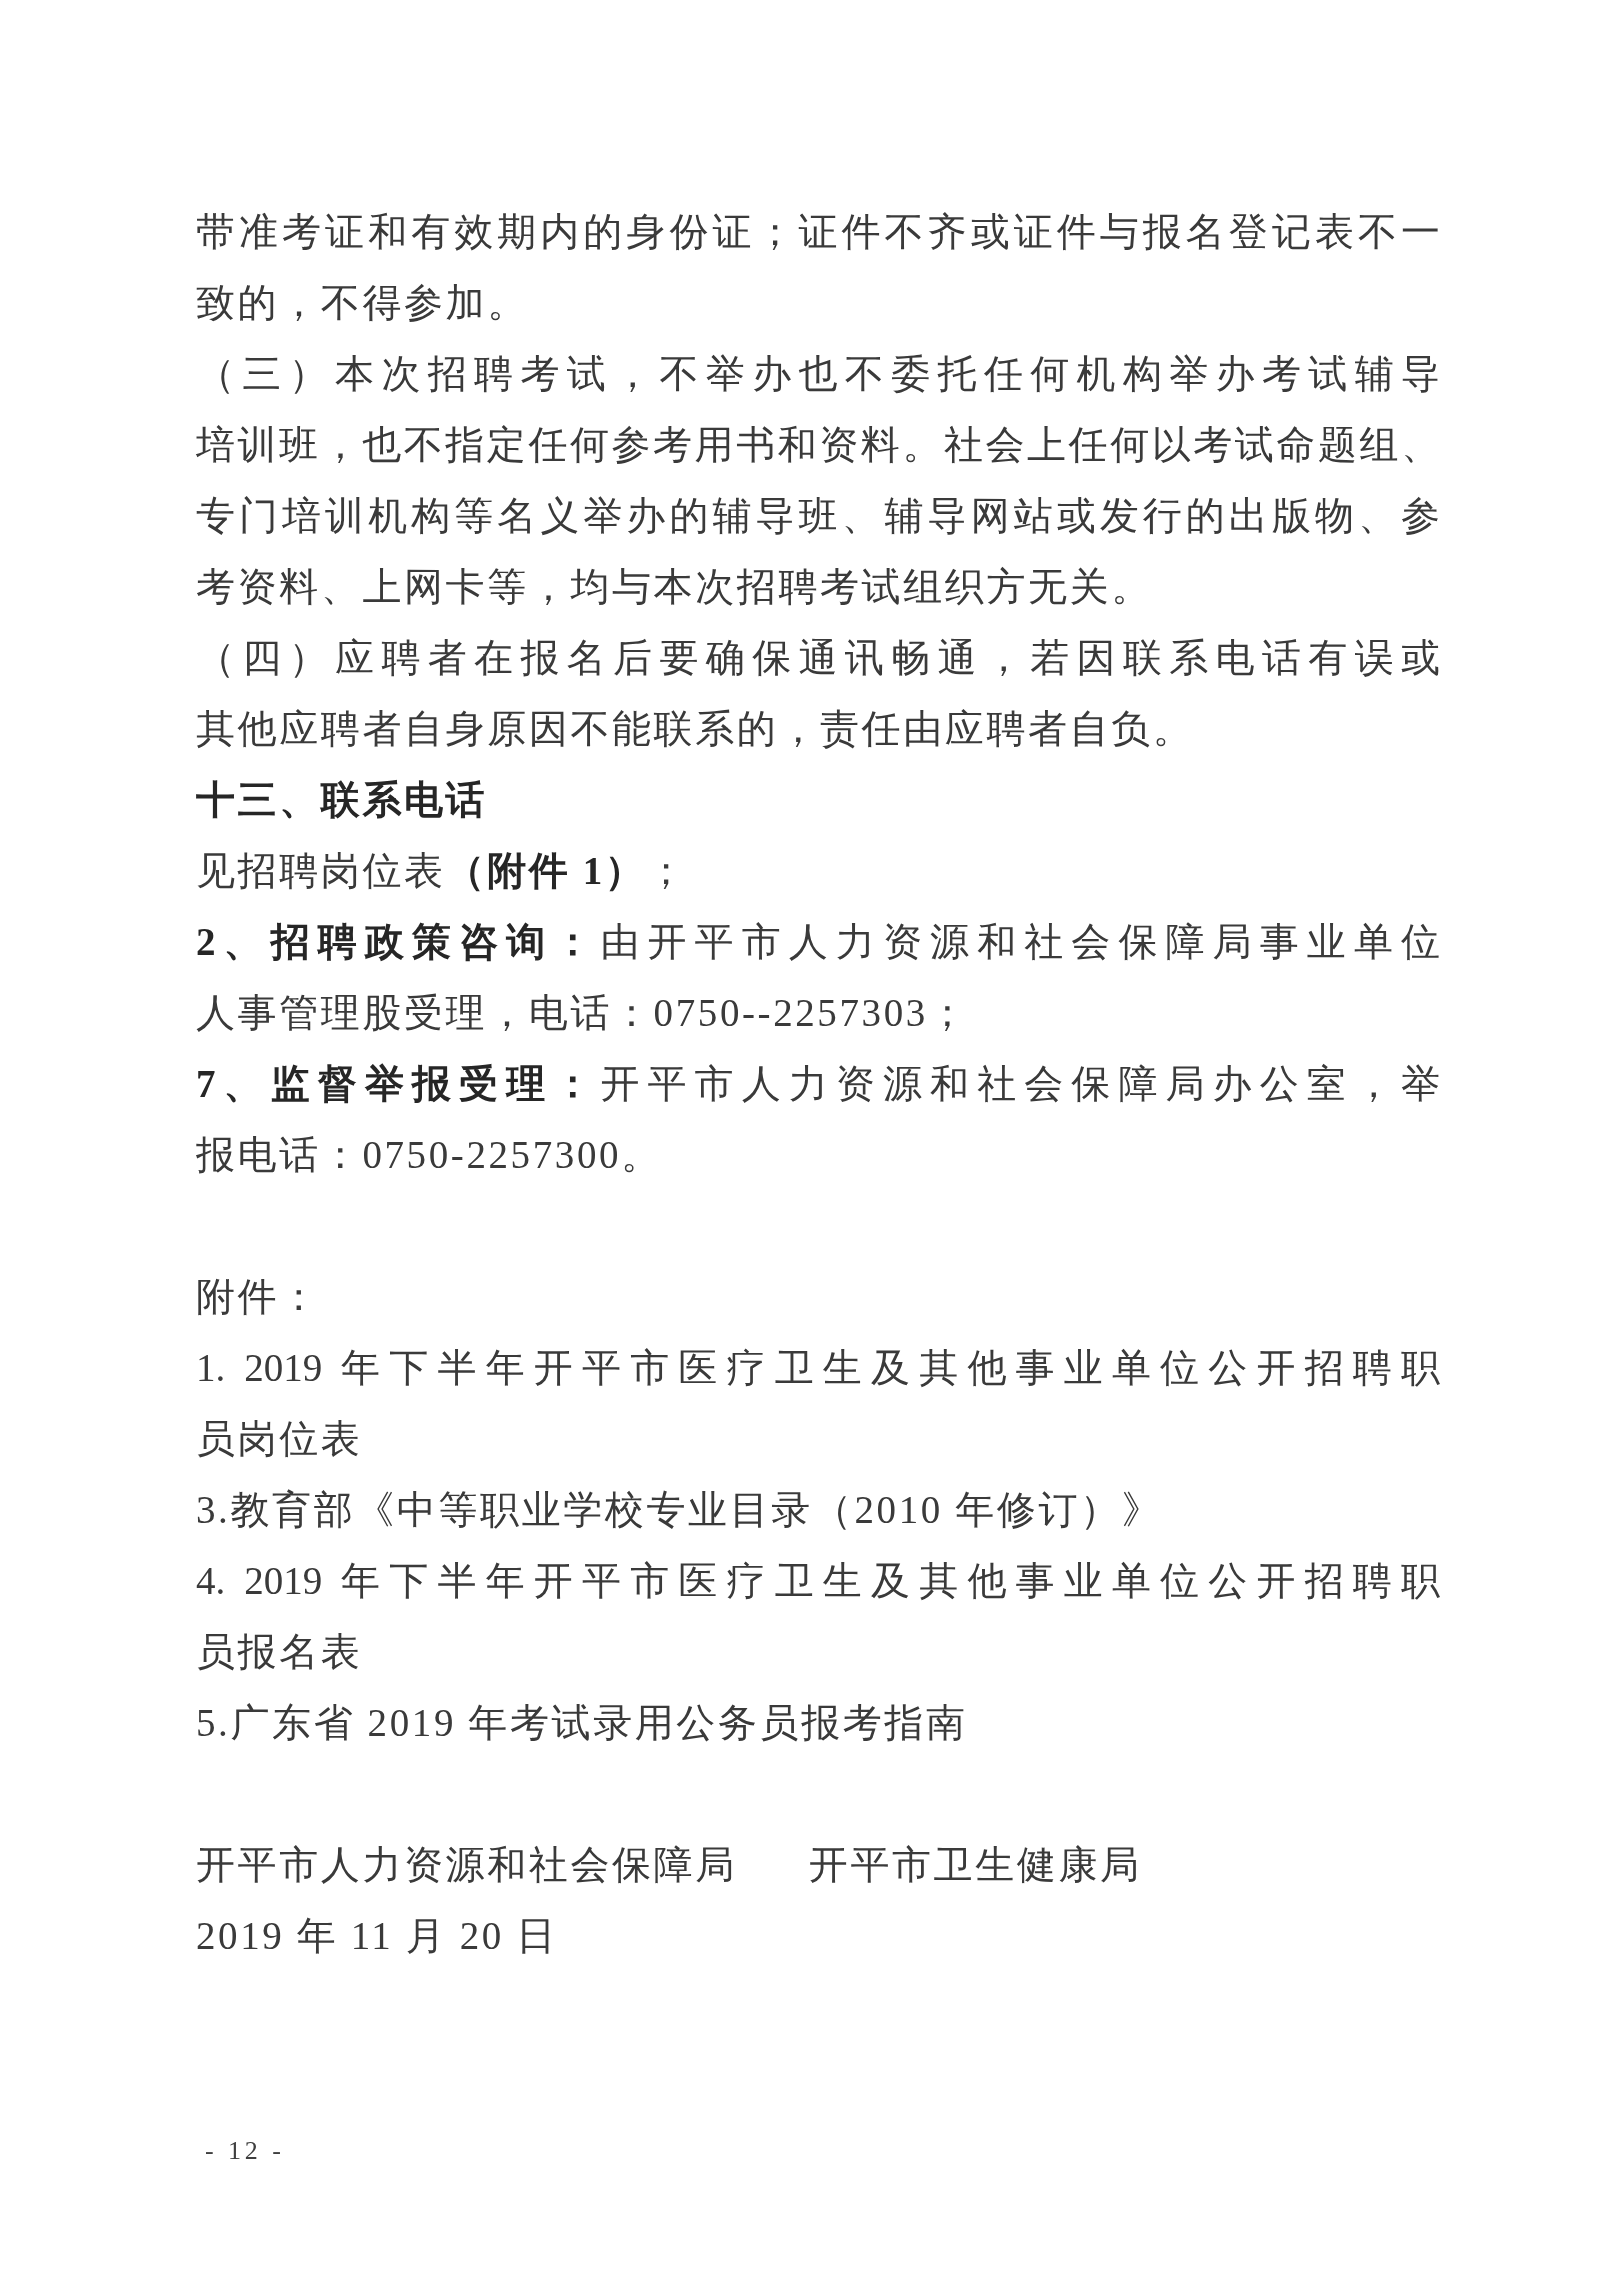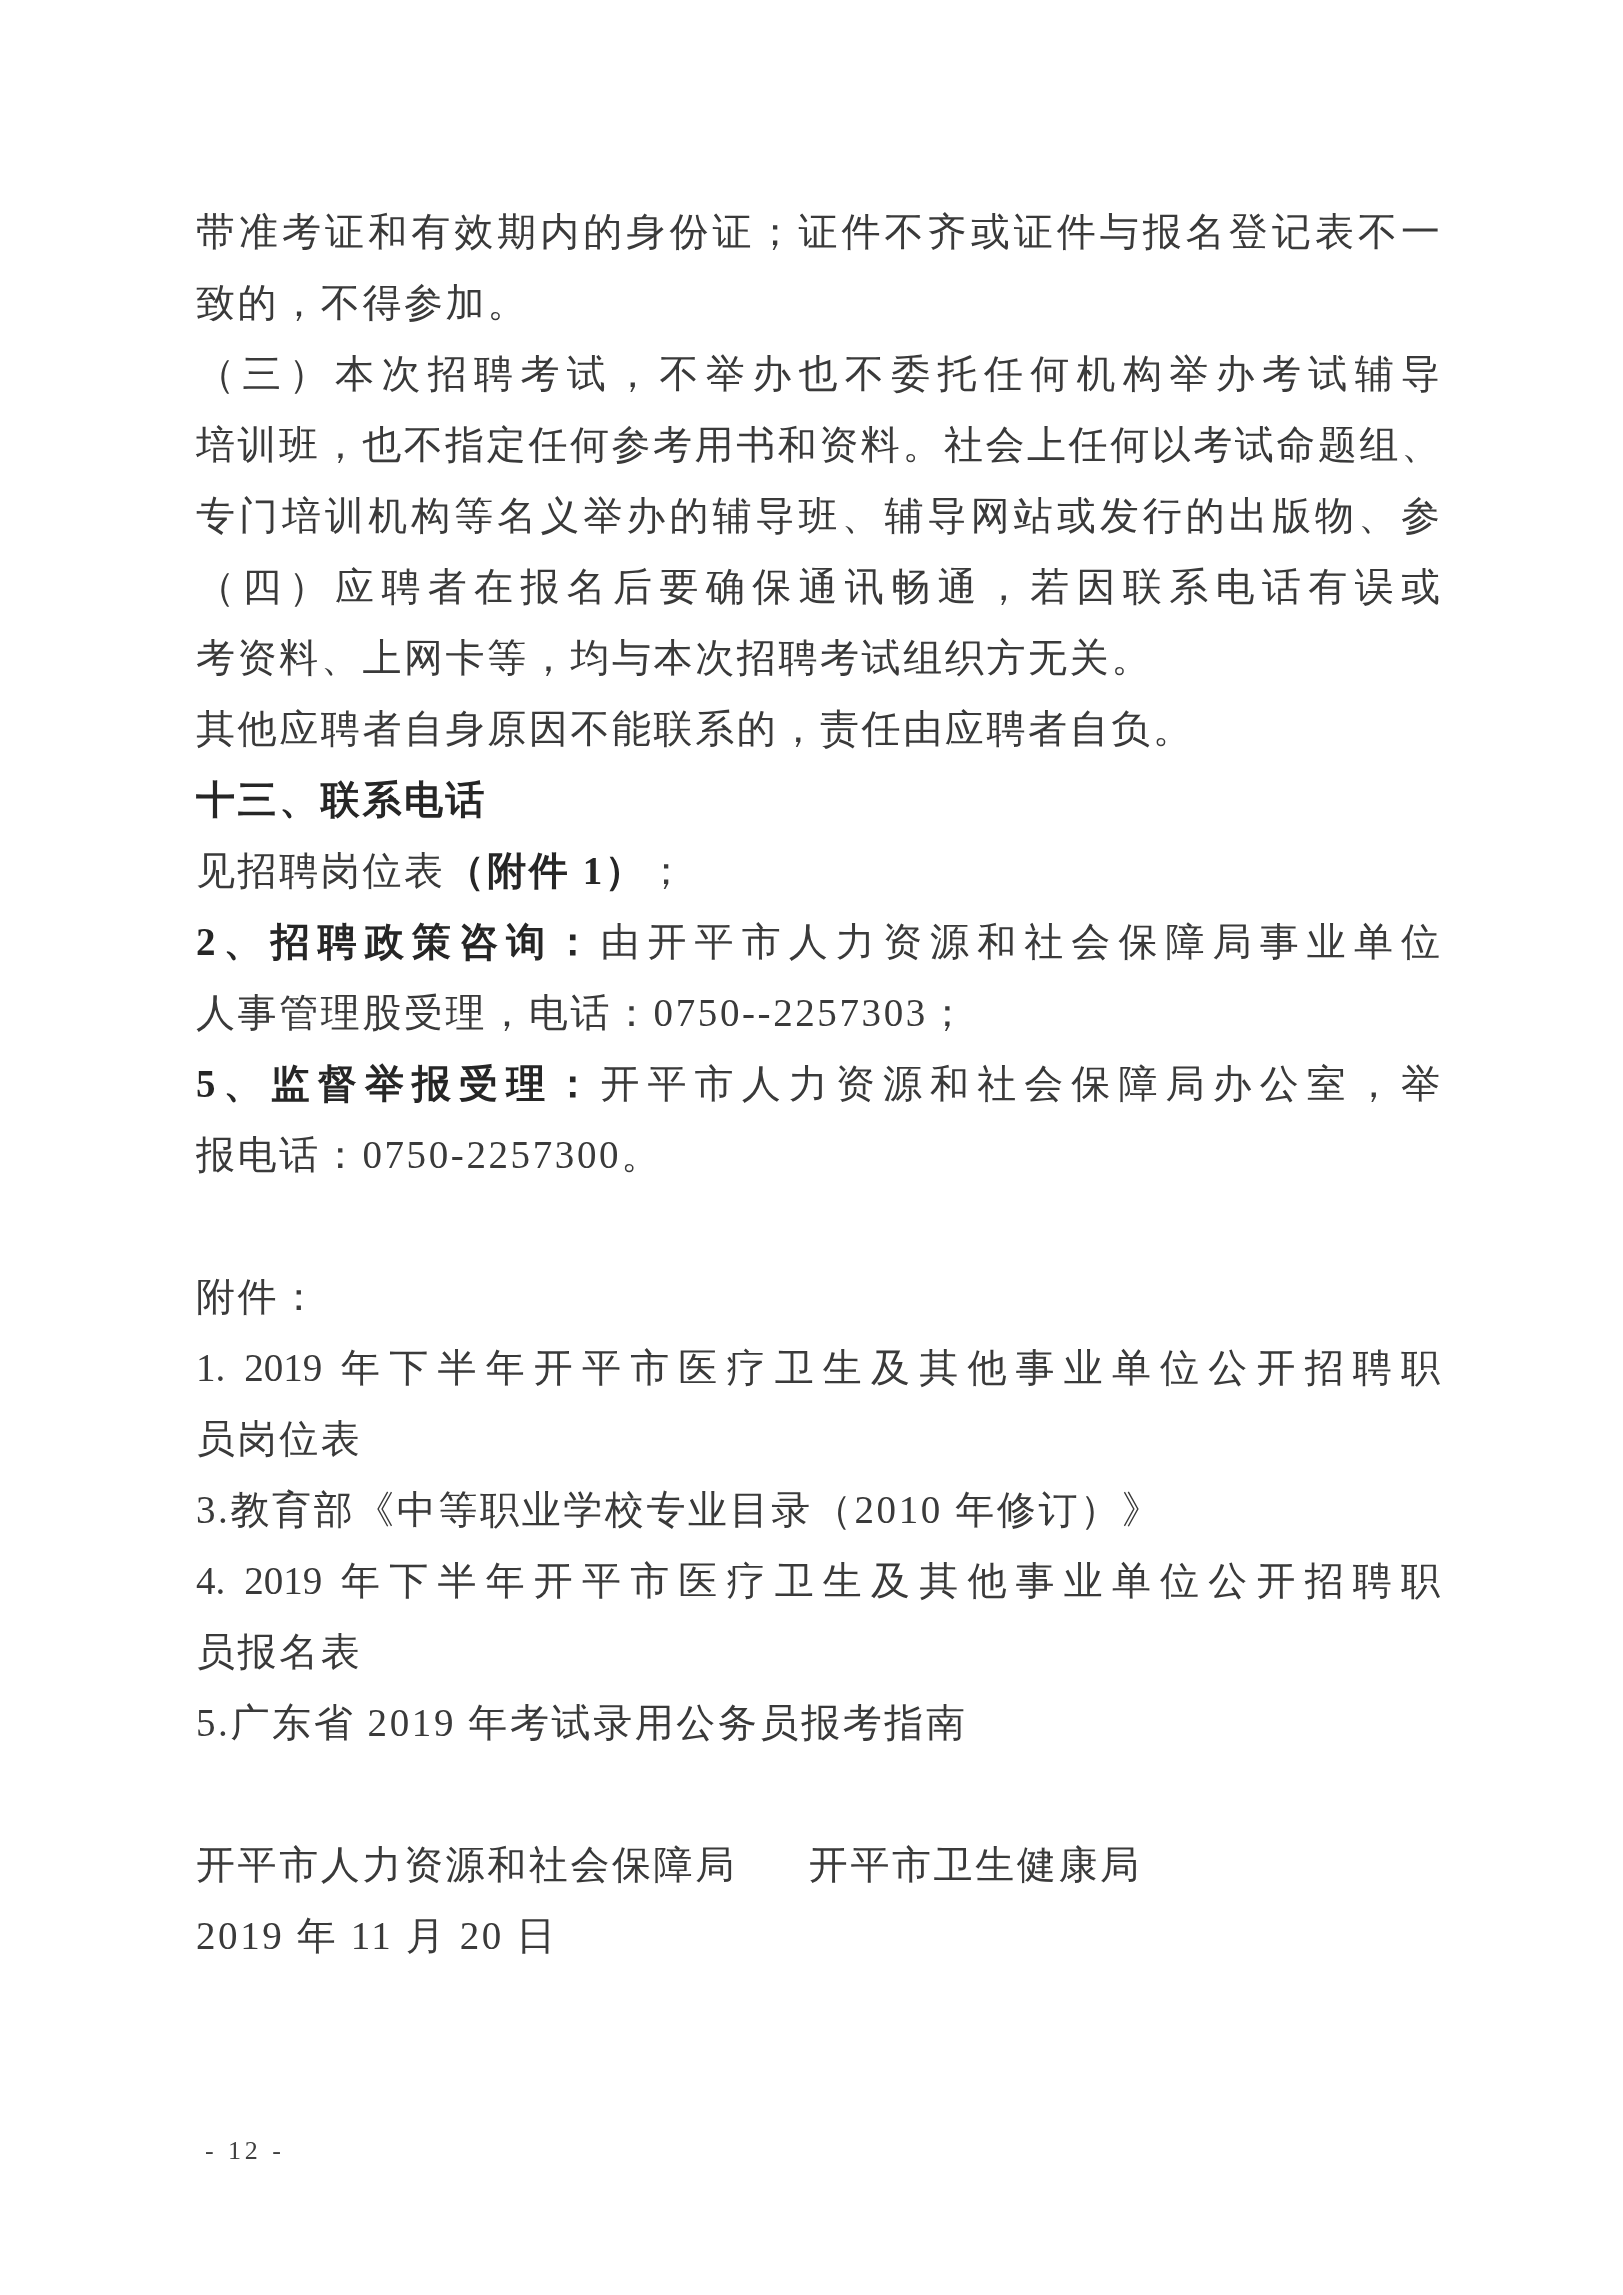--- a/index.html
+++ b/index.html
@@ -78,33 +78,33 @@
 
 <main class="sheet">
   <section class="textblock">
 
     <p class="line fill">带准考证和有效期内的身份证；证件不齐或证件与报名登记表不一</p>
     <p class="line">致的，不得参加。</p>
 
     <p class="line fill ind">（三）本次招聘考试，不举办也不委托任何机构举办考试辅导</p>
     <p class="line fill">培训班，也不指定任何参考用书和资料。社会上任何以考试命题组、</p>
     <p class="line fill">专门培训机构等名义举办的辅导班、辅导网站或发行的出版物、参</p>
+    <p class="line">考资料、上网卡等，均与本次招聘考试组织方无关。</p>
+
     <p class="line fill ind">（四）应聘者在报名后要确保通讯畅通，若因联系电话有误或</p>
-
-    <p class="line">考资料、上网卡等，均与本次招聘考试组织方无关。</p>
     <p class="line">其他应聘者自身原因不能联系的，责任由应聘者自负。</p>
 
     <p class="line ind b">十三、联系电话</p>
 
     <p class="line"><span>见招聘岗位表</span><span class="b">（附件 1）</span><span>；</span></p>
 
     <p class="line fill ind"><span class="b">2、招聘政策咨询：</span><span>由开平市人力资源和社会保障局事业单位</span></p>
     <p class="line">人事管理股受理，电话：0750--2257303；</p>
 
-    <p class="line fill ind"><span class="b">5、监督举报受理：</span><span>开平市人力资源和社会保障局办公室，举</span></p>
+    <p class="line fill ind"><span class="b">7、监督举报受理：</span><span>开平市人力资源和社会保障局办公室，举</span></p>
     <p class="line">报电话：0750-2257300。</p>
 
     <div class="spacer"></div>
 
     <p class="line ind">附件：</p>
     <p class="line fill ind-item">1. 2019 年下半年开平市医疗卫生及其他事业单位公开招聘职</p>
     <p class="line ind-cont">员岗位表</p>
     <p class="line ind-item">3.教育部《中等职业学校专业目录（2010 年修订）》</p>
     <p class="line fill ind-item">4. 2019 年下半年开平市医疗卫生及其他事业单位公开招聘职</p>
     <p class="line ind-cont">员报名表</p>

